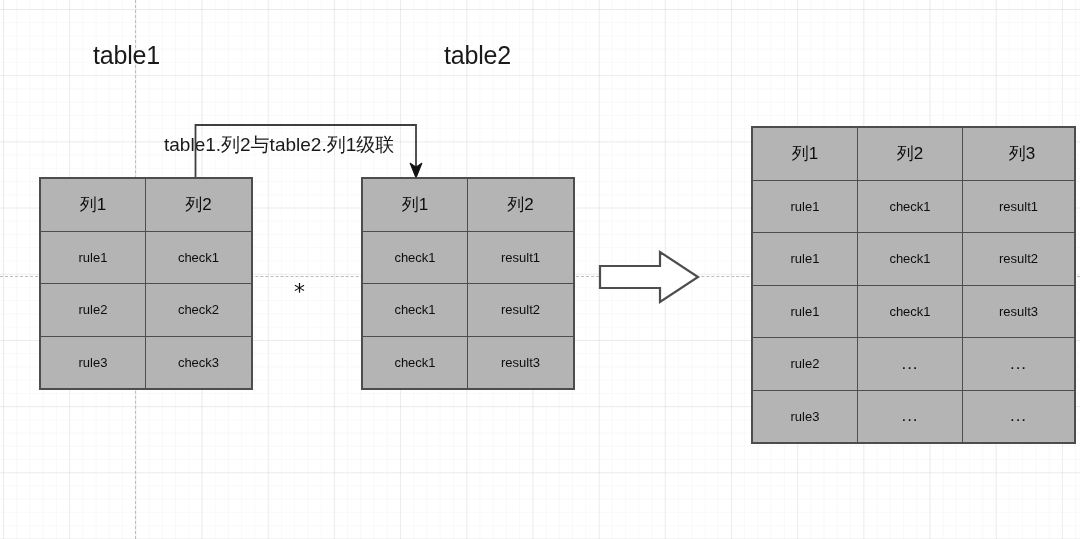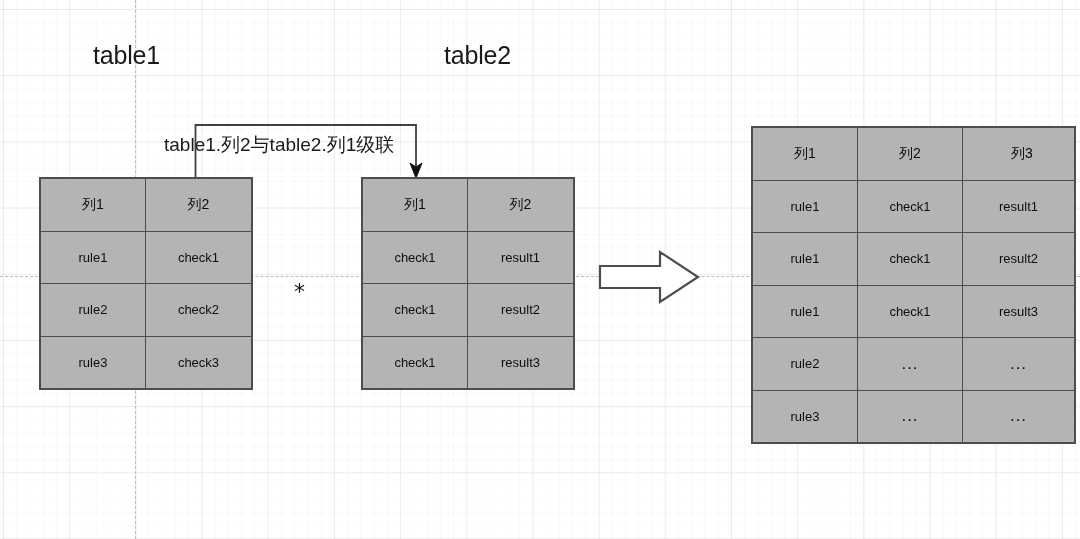--- a/index.html
+++ b/index.html
@@ -79,21 +79,21 @@
     border: 1px solid #4d4d4d;
     background: #b4b4b4;
     text-align: center;
     vertical-align: middle;
     color: #0d0d0d;
     font-size: 13px;
     padding: 0;
     height: 51.5px;
   }
   table.dgm td.hdr {
-    font-size: 14px;
+    font-size: 17px;
   }
   table.dgm td.dots {
     font-size: 17px;
     letter-spacing: 1px;
   }
 
   svg.overlay {
     position: absolute;
     left: 0;
     top: 0;

